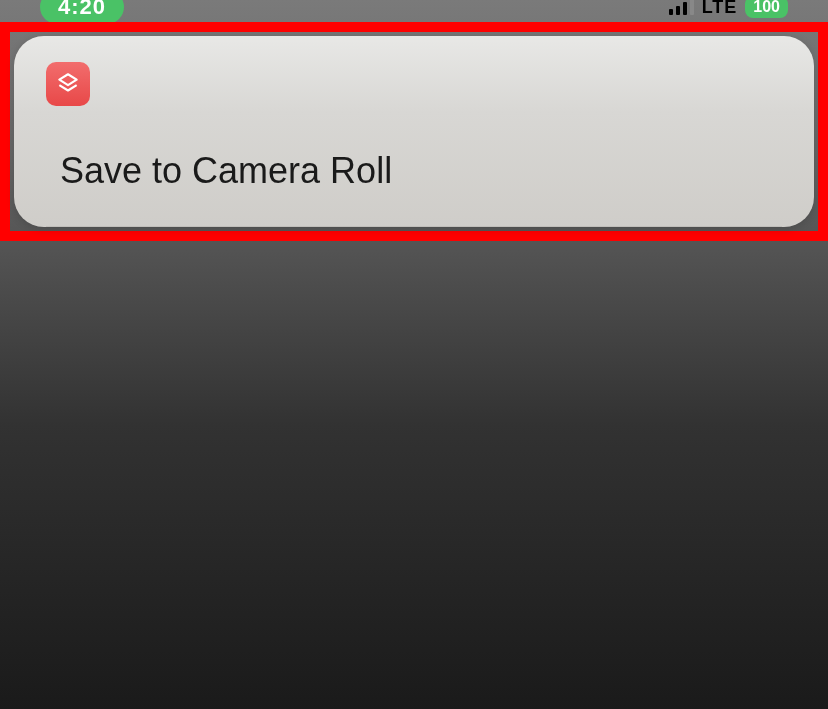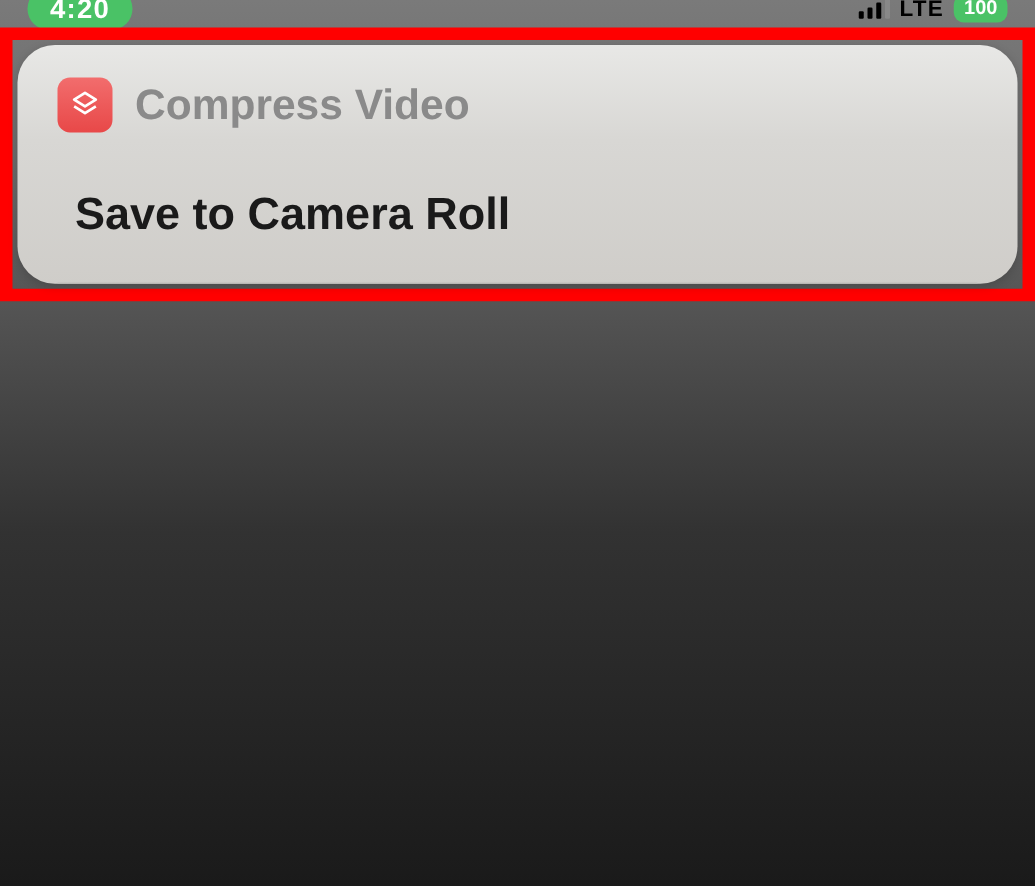--- a/index.html
+++ b/index.html
@@ -19,21 +19,21 @@
     
     .status-bar {
       position: absolute;
       top: 0;
       left: 0;
       right: 0;
       height: 20px;
       display: flex;
       justify-content: space-between;
       align-items: flex-start;
-      padding: 0 22px;
+      padding: 0 40px;
     }
     
     .time-pill {
       background: #4ac266;
       color: #fff;
       font-weight: 700;
       font-size: 22px;
       padding: 4px 18px;
       border-radius: 22px;
       margin-top: -10px;
@@ -131,21 +131,21 @@
       border-bottom: 1px solid #b8b6b2;
     }
     
     .option-list {
       padding: 0 32px;
     }
     
     .option-item {
       padding: 30px 14px;
       font-size: 36px;
-      font-weight: 700;
+      font-weight: 400;
       color: #1a1a1a;
       cursor: pointer;
     }
     
     .option-item:first-child {
       border-bottom: 1px solid #c0beba;
     }
     
     .option-item:last-child {
       padding-bottom: 34px;
@@ -170,19 +170,18 @@
 
 <div class="highlight-box">
   <div class="sheet">
     <div class="sheet-header">
       <div class="app-icon">
         <svg width="26" height="26" viewBox="0 0 24 24" fill="none">
           <path d="M12 3 L20 8 L12 13 L4 8 Z" stroke="#fff" stroke-width="2" fill="none" stroke-linejoin="round"></path>
           <path d="M4 13 L12 18 L20 13" stroke="#fff" stroke-width="2" fill="none" stroke-linejoin="round"></path>
         </svg>
       </div>
-      <div class="app-title">Compress Video</div>
     </div>
     <div class="option-list">
       <div class="option-item">Save to Camera Roll</div>
     </div>
   </div>
 </div>
 
 </body></html>

